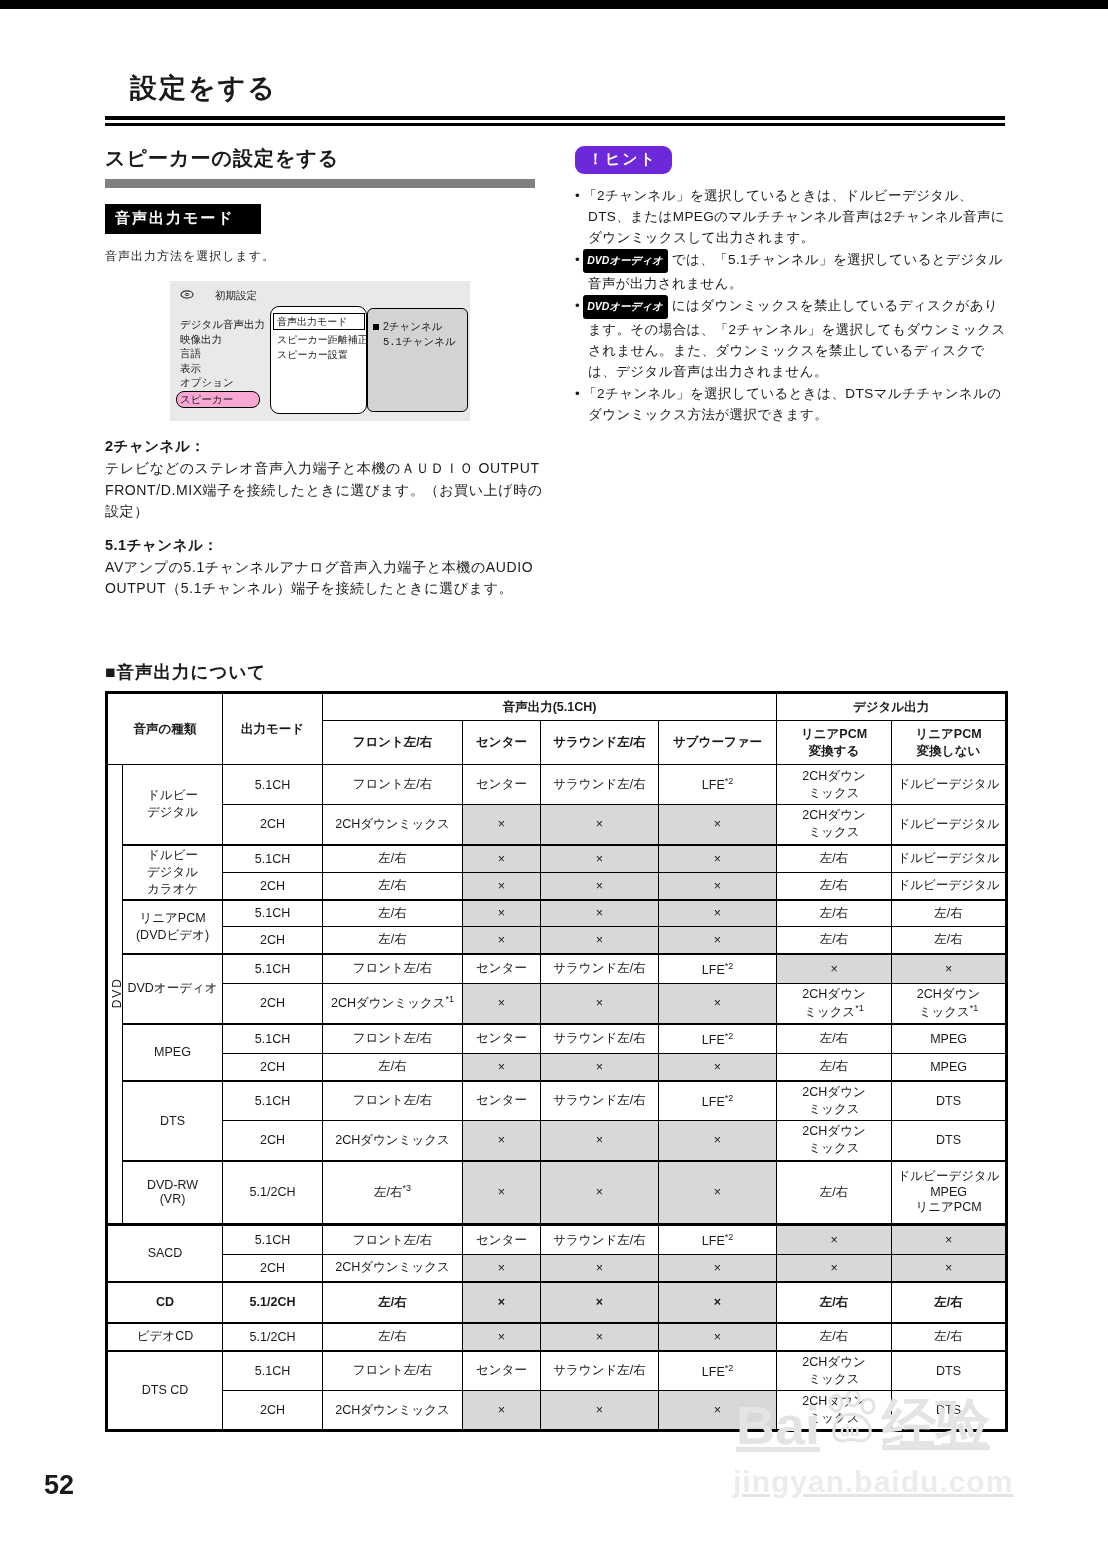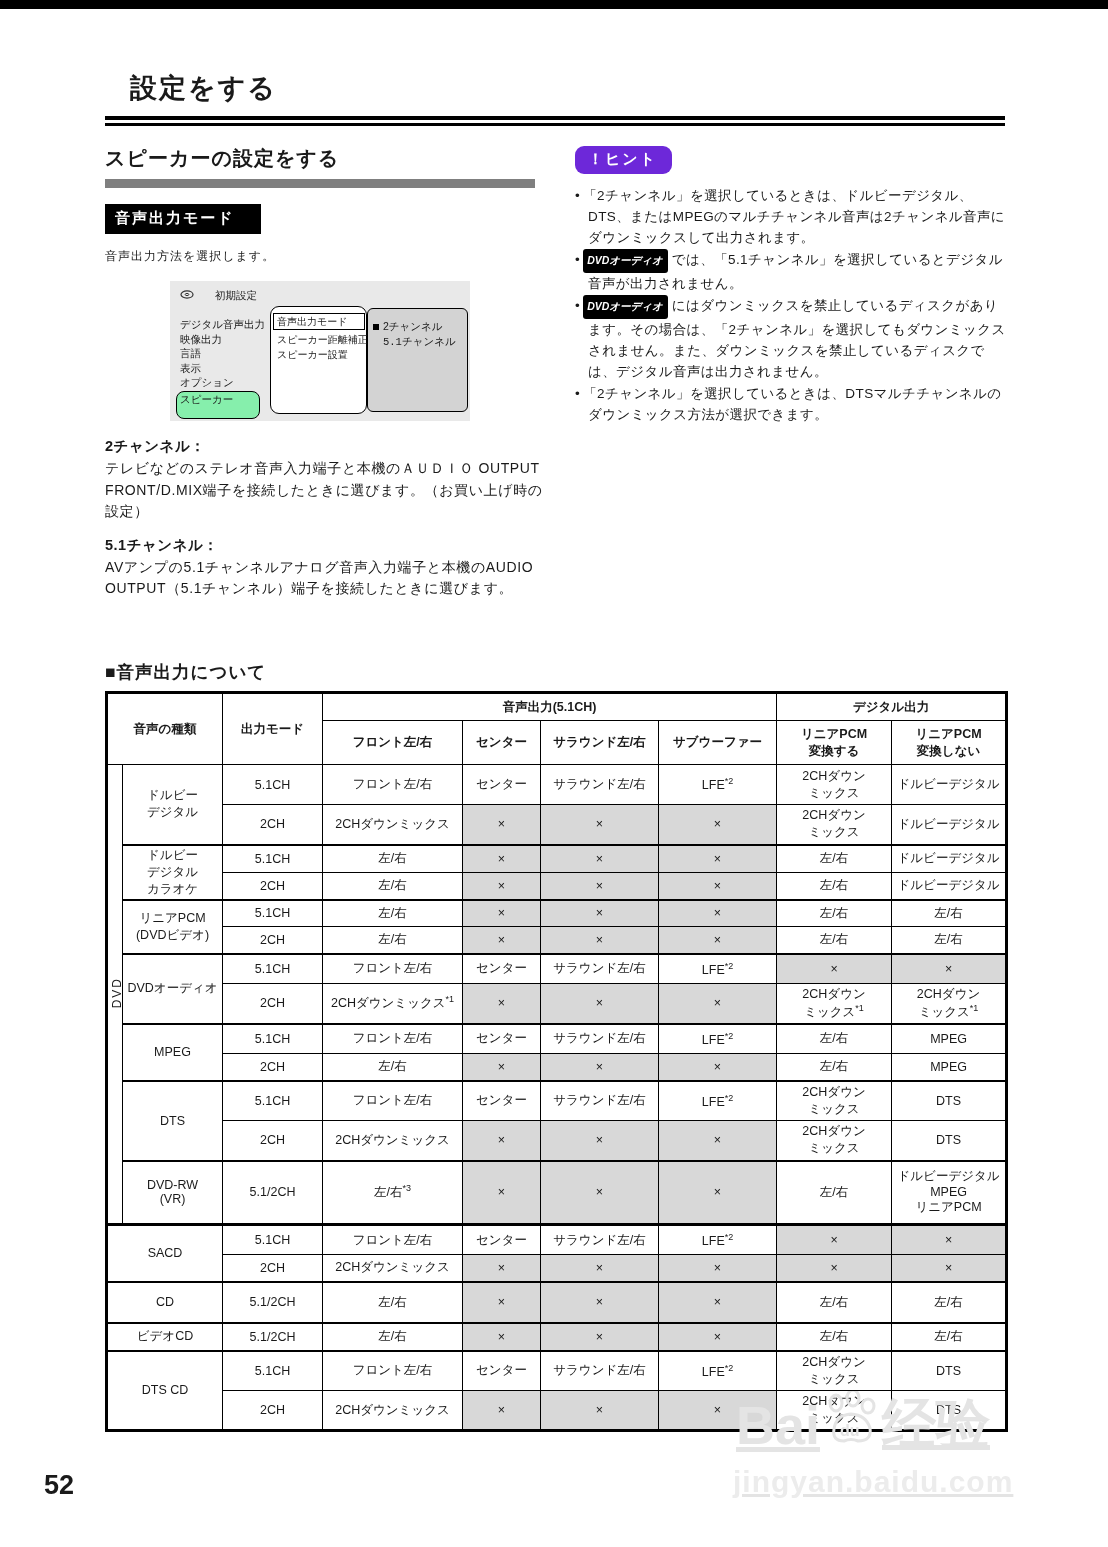--- a/index.html
+++ b/index.html
@@ -13,22 +13,22 @@
   .leftcol{position:absolute;left:105px;top:145px;width:452px;}
   .sec-title{font-size:20px;font-weight:bold;letter-spacing:1px;margin:0;}
   .graybar{width:430px;height:9px;background:#7f7f7f;margin-top:7px;}
   .label-box{display:inline-block;background:#000;color:#fff;font-size:15px;font-weight:bold;
              letter-spacing:2px;padding:5px 26px 6px 10px;margin-top:16px;}
   .intro{font-size:12px;margin-top:14px;letter-spacing:1px;}
   
   .shot{position:relative;width:300px;height:140px;background:#e9e9e9;margin:16px 0 0 65px;}
   .shot-title{position:absolute;left:10px;top:8px;font-size:10.5px;display:flex;align-items:center;gap:20px;}
   .shot-left{position:absolute;left:10px;top:36px;font-size:10.5px;line-height:14.5px;white-space:nowrap;}
-  .shot-left .sel-pill{display:inline-block;border:1.5px solid #000;border-radius:8px;background:#86efac;
-                       padding:0 26px 12px 3px;margin-left:-4px;margin-top:1px;}
+  .shot-left .sel-pill{display:inline-block;border:1.5px solid #000;border-radius:8px;background:#f9a8d4;
+                       padding:0 26px 1px 3px;margin-left:-4px;margin-top:1px;}
   .mid-panel{position:absolute;left:100px;top:25px;width:97px;height:108px;background:#fff;
              border:1.5px solid #000;border-radius:9px;font-size:10px;padding:6px 0 0 3px;box-sizing:border-box;}
   .mid-panel .menu-item{line-height:15px;white-space:nowrap;padding-left:3px;}
   .mid-panel .sel-box{border:1.5px solid #000;background:#fff;margin:0 1px 2px -1px;padding-left:3px;}
   .opt-panel{position:absolute;left:197px;top:27px;width:101px;height:104px;background:#d3d3d3;
              border:1.5px solid #000;border-radius:6px;font-size:10.5px;padding:9px 5px;box-sizing:border-box;}
   .opt-row{line-height:16px;white-space:nowrap;}
   .opt-row.unsel{padding-left:10px;font-family:Liberation Mono, monospace;}
   .sq{display:inline-block;width:6px;height:6px;background:#000;margin:0 4px 1px 0;vertical-align:middle;}
   
@@ -312,21 +312,21 @@
           </tr>
           <tr style="height: 27px;">
             <td>2CH</td>
             <td>2CHダウンミックス</td>
             <td class="gray">×</td>
             <td class="gray">×</td>
             <td class="gray">×</td>
             <td class="gray">×</td>
             <td class="gray">×</td>
           </tr>
-          <tr class="sep2" style="height: 41px;">
+          <tr class="sep2" style="height: 41px; font-weight: bold;">
             <td colspan="2">CD</td>
             <td>5.1/2CH</td>
             <td>左/右</td>
             <td class="gray">×</td>
             <td class="gray">×</td>
             <td class="gray">×</td>
             <td>左/右</td>
             <td>左/右</td>
           </tr>
           <tr class="sep2" style="height: 28px;">

